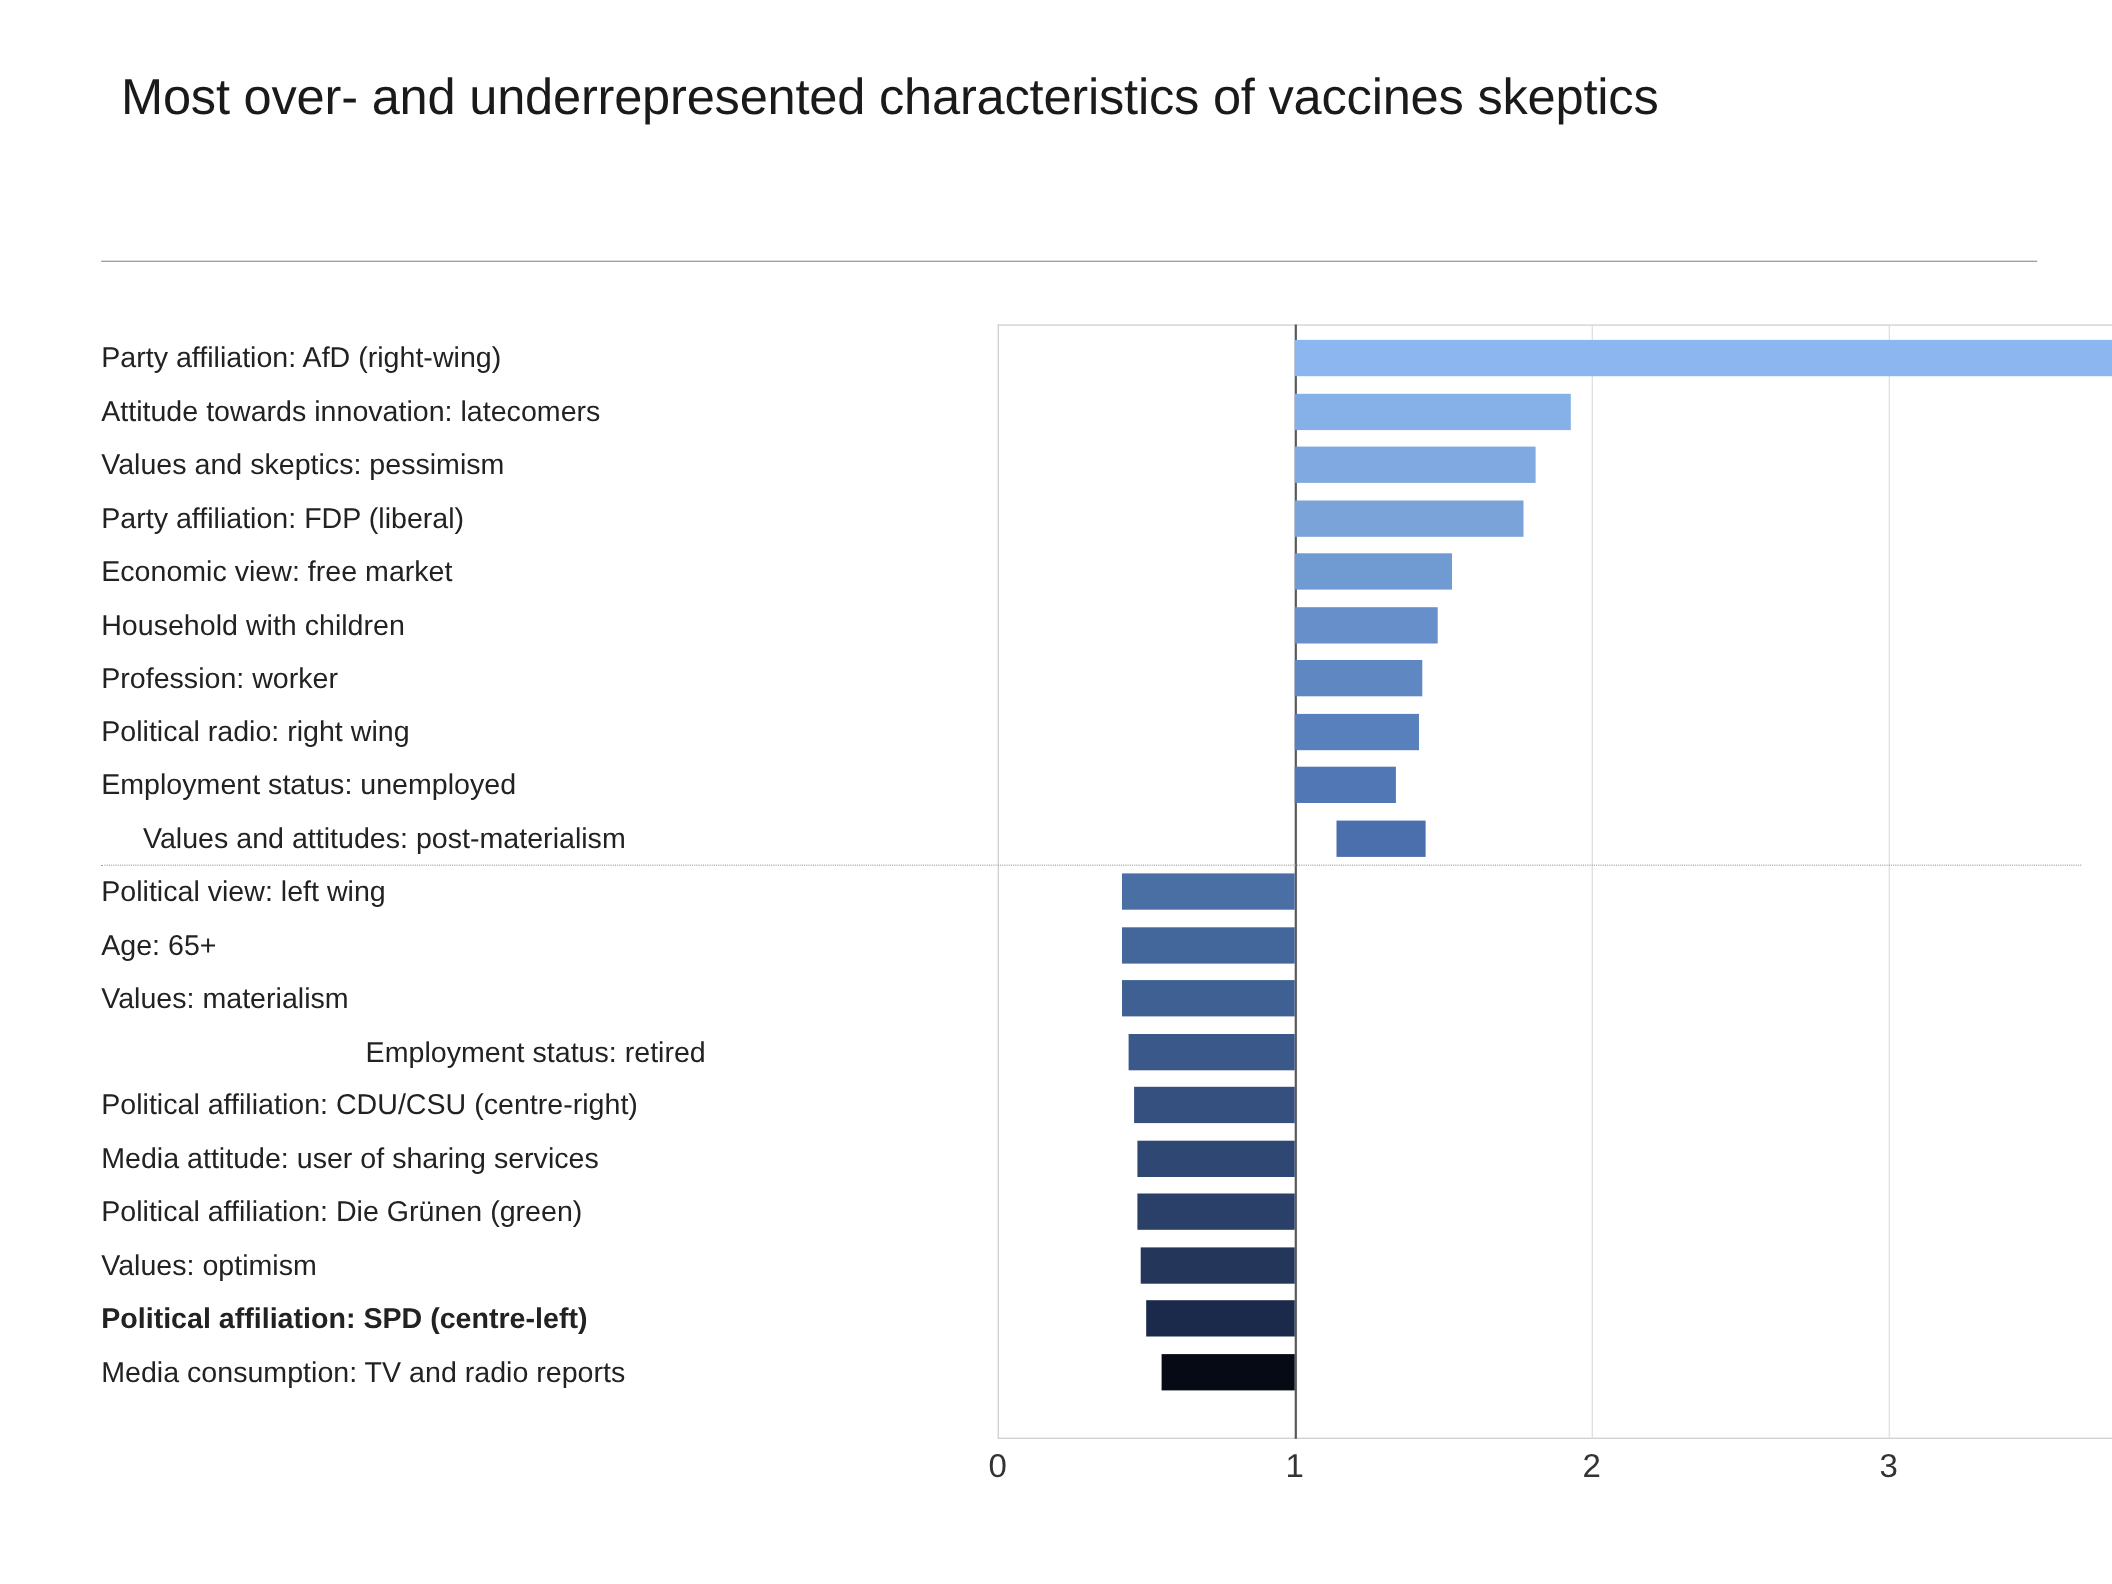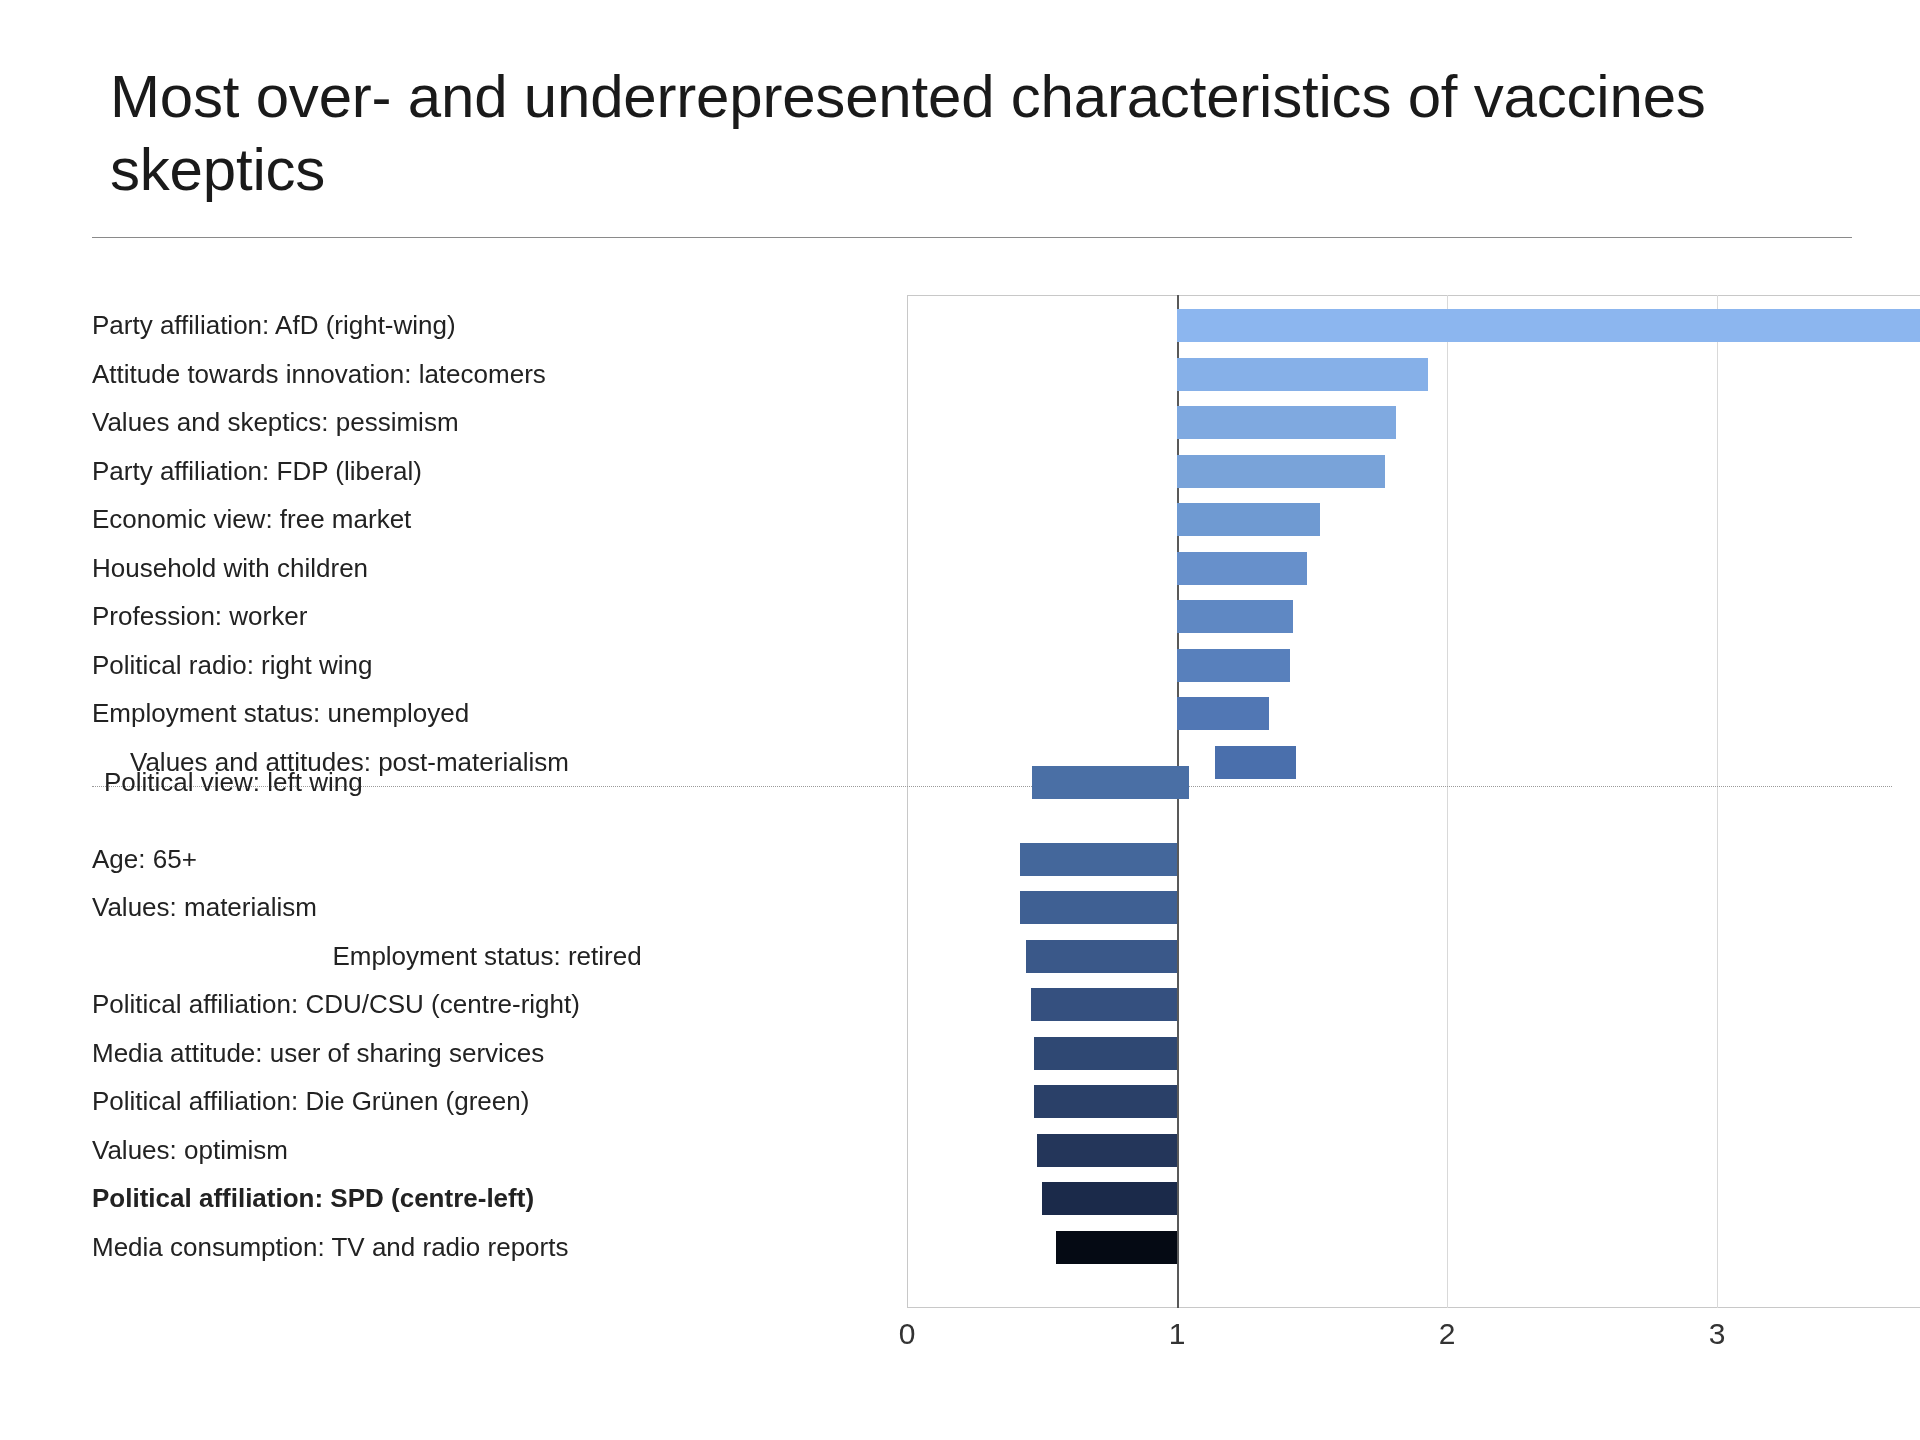--- a/index.html
+++ b/index.html
@@ -20,21 +20,21 @@
     left: 0; top: 0;
     width: 1920px;
     height: 1440px;
   }
   
   .title {
     position: absolute;
     left: 110px;
     top: 60px;
     width: 1720px;
-    font-size: 60px;
+    font-size: 46px;
     line-height: 1.22;
     font-weight: 400;
     color: #1a1a1a;
     letter-spacing: -0.2px;
   }
   .title-rule {
     position: absolute;
     left: 92px;
     top: 237px;
     width: 1760px;
@@ -166,21 +166,21 @@
         </div>
         <div class="row" style="top: 394px;">
           <div class="row-label">Employment status: unemployed</div>
           <div class="bar" style="background: rgb(81, 119, 180); left: 1085px; width: 91.8px;"></div>
         </div>
         <div class="row" style="top: 442.5px; margin-left: 38px;">
           <div class="row-label">Values and attitudes: post-materialism</div>
           <div class="bar" style="background: rgb(74, 111, 172); left: 1085px; width: 81px;"></div>
         </div>
         <div class="divider-dotted" style="top: 491px; left: 0px; width: 1800px;"></div>
-        <div class="row" style="top: 463px; margin-left: 12px;">
+        <div class="row" style="top: 491px;">
           <div class="row-label">Political view: left wing</div>
           <div class="bar" style="background: rgb(74, 111, 165); left: 928.4px; width: 156.6px;"></div>
         </div>
         <div class="row" style="top: 539.5px;">
           <div class="row-label">Age: 65+</div>
           <div class="bar" style="background: rgb(68, 103, 155); left: 928.4px; width: 156.6px;"></div>
         </div>
         <div class="row" style="top: 588px;">
           <div class="row-label">Values: materialism</div>
           <div class="bar" style="background: rgb(63, 96, 147); left: 928.4px; width: 156.6px;"></div>

